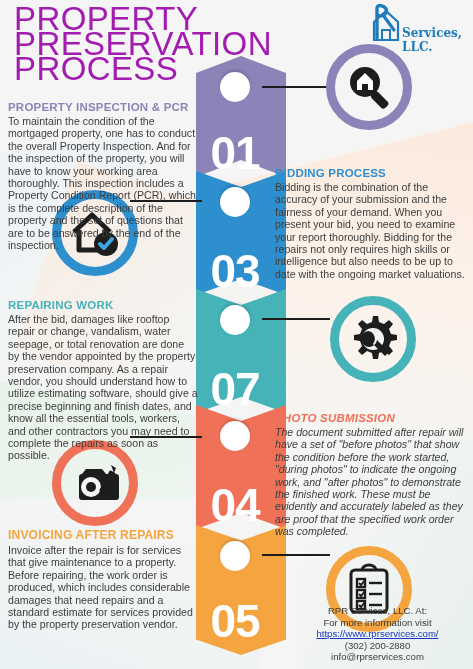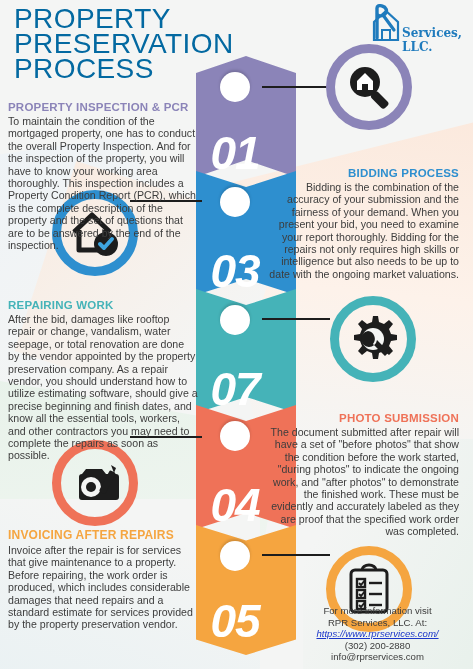--- a/index.html
+++ b/index.html
@@ -51,64 +51,64 @@
     width: 210px; height: 240px;
     right: -40px; bottom: -10px;
     background: linear-gradient(300deg, #e6f0ea 0%, #f4f5f4 80%);
   }
 
   
   .header { position: absolute; left: 0; top: 0; width: 473px; height: 56px; }
   .title {
     position: absolute; left: 14px; top: 6px;
     width: 330px;
-    font-size: 28px; line-height: 25px;
+    font-size: 33px; line-height: 25px;
     letter-spacing: 0.4px;
     font-weight: 400;
-    color: #0369a1;
+    color: #a21caf;
     font-family: "Liberation Sans", sans-serif;
   }
   .logo { position: absolute; right: 6px; top: 2px; width: 98px; height: 42px; }
   .logo-mark { position: absolute; left: 0; top: 2px; width: 34px; height: 38px; }
   .logo-rpr {
     position: absolute; left: 30px; top: -1px;
     font-family: "DejaVu Serif", serif;
     font-style: italic; font-weight: bold;
     font-size: 23px; color: #2e8fcf; letter-spacing: 1px;
   }
   .logo-sub {
     position: absolute; left: 33px; top: 24px;
     font-family: "DejaVu Serif", serif;
     font-weight: bold; font-size: 12px; color: #1f7bbd;
   }
 
   
   .ribbon { position: absolute; left: 196px; top: 56px; width: 78px; height: 613px; }
   .seg {
-    position: absolute; left: 0; width: 100px; font-style: italic;
+    position: absolute; left: 0; width: 90px;
   }
   .seg-body { position: absolute; inset: 0; }
   .seg .num {
     position: absolute; left: 0; width: 78px; bottom: 2px;
     text-align: center;
     font-size: 46px; font-weight: bold; line-height: 44px;
     color: #ffffff; letter-spacing: -1px;
     font-family: "Liberation Sans", sans-serif;
   }
   .seg .dot {
     position: absolute; left: 24px; top: 16px;
     width: 30px; height: 30px; border-radius: 50%;
     background: #ffffff;
     box-shadow: 0 -2px 3px rgba(0,0,0,0.16);
   }
 
   
   .txt { position: absolute; width: 190px; }
   .txt.left  { left: 8px;  text-align: left; }
-  .txt.right { right: 14px; text-align: right; width: 196px; }
+  .txt.right { right: 2px; text-align: left; width: 196px; }
   .txt h3 {
     font-size: 11.5px; font-weight: bold;
     letter-spacing: 0.2px; margin-bottom: 2px;
   }
   .txt p {
     font-size: 10.6px; line-height: 12.4px;
     color: #3d3d3d;
   }
 
   
@@ -269,31 +269,31 @@
   <div class="txt right" style="top:167px;">
     <h3 style="color:#2e8fcf;">BIDDING PROCESS</h3>
     <p>Bidding is the combination of the accuracy of your submission and the fairness of your demand. When you present your bid, you need to examine your report thoroughly. Bidding for the repairs not only requires high skills or intelligence but also needs to be up to date with the ongoing market valuations.</p>
   </div>
 
   <div class="txt left" style="top:299px;">
     <h3 style="color:#45b3b8;">REPAIRING WORK</h3>
     <p>After the bid, damages like rooftop repair or change, vandalism, water seepage, or total renovation are done by the vendor appointed by the property preservation company. As a repair vendor, you should understand how to utilize estimating software, should give a precise beginning and finish dates, and know all the essential tools, workers, and other contractors you may need to complete the repairs as soon as possible.</p>
   </div>
 
-  <div class="txt right" style="top:412px;">
+  <div class="txt right" style="top:412px;font-style:italic;">
     <h3 style="color:#ef7258;">PHOTO SUBMISSION</h3>
     <p>The document submitted after repair will have a set of "before photos" that show the condition before the work started, "during photos" to indicate the ongoing work, and "after photos" to demonstrate the finished work. These must be evidently and accurately labeled as they are proof that the specified work order was completed.</p>
   </div>
 
   <div class="txt left" style="top:528px;">
     <h3 style="color:#f5a540;font-size:12px;">INVOICING AFTER REPAIRS</h3>
     <p>Invoice after the repair is for services that give maintenance to a property. Before repairing, the work order is produced, which includes considerable damages that need repairs and a standard estimate for services provided by the property preservation vendor.</p>
   </div>
 
   <div style="position:absolute;right:8px;bottom:6px;width:175px;text-align:center;font-size:9.6px;line-height:11.6px;color:#3d3d3d;">
+    <div>RPR Services, LLC. At:</div>
     <div>For more information visit</div>
-    <div>RPR Services, LLC. At:</div>
-    <div style="color:#1a35c9;text-decoration:underline;font-style:italic;">https://www.rprservices.com/</div>
+    <div style="color:#1a35c9;text-decoration:underline;">https://www.rprservices.com/</div>
     <div>(302) 200-2880</div>
     <div>info@rprservices.com</div>
   </div>
 
 </div>
 
 </body></html>

